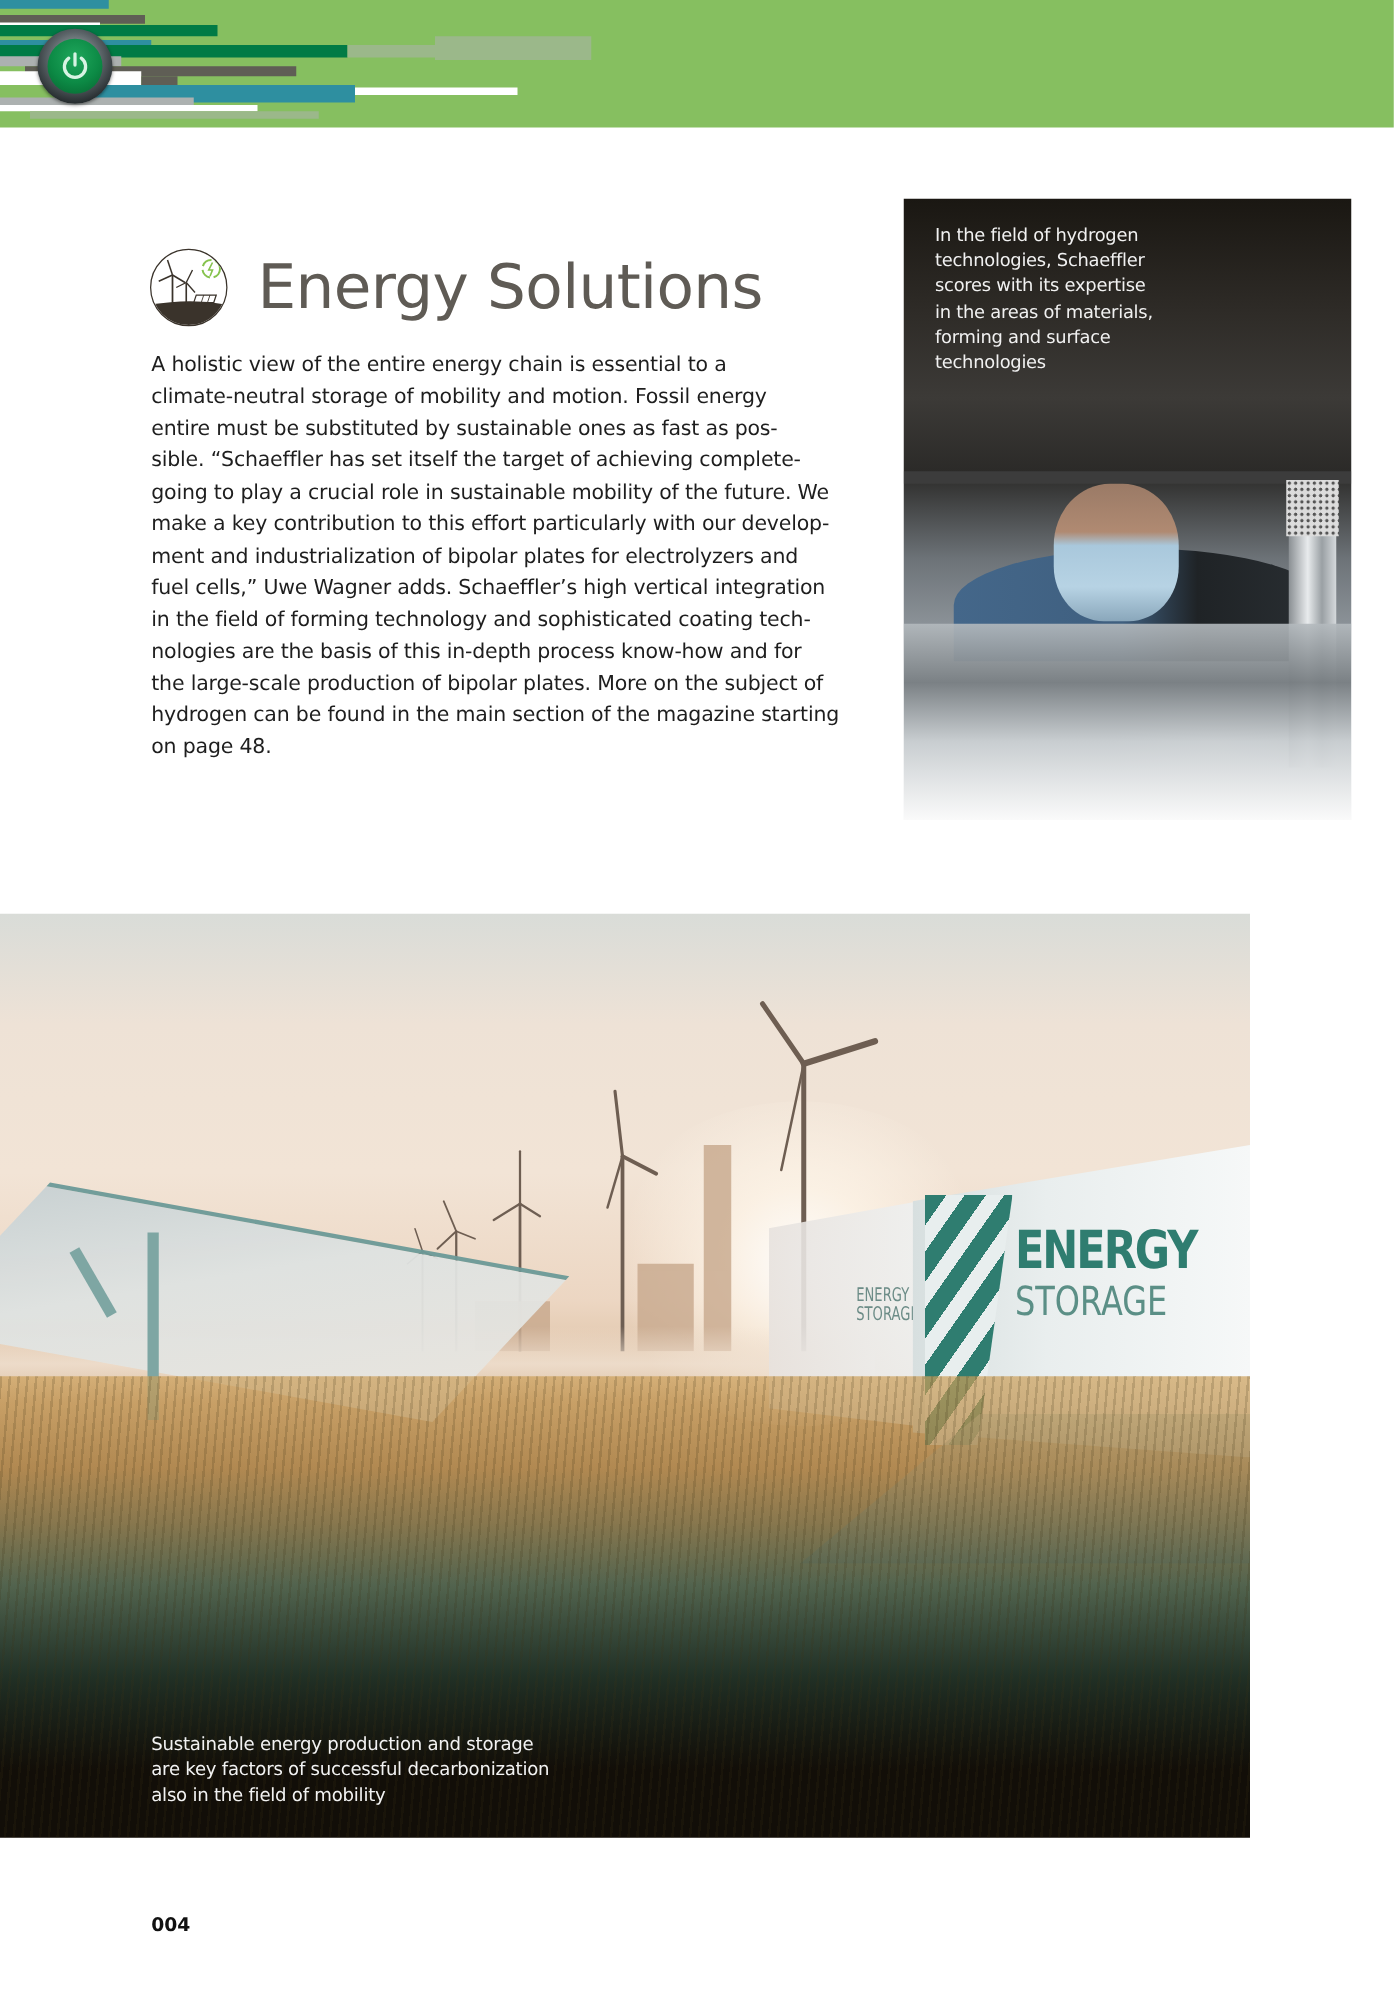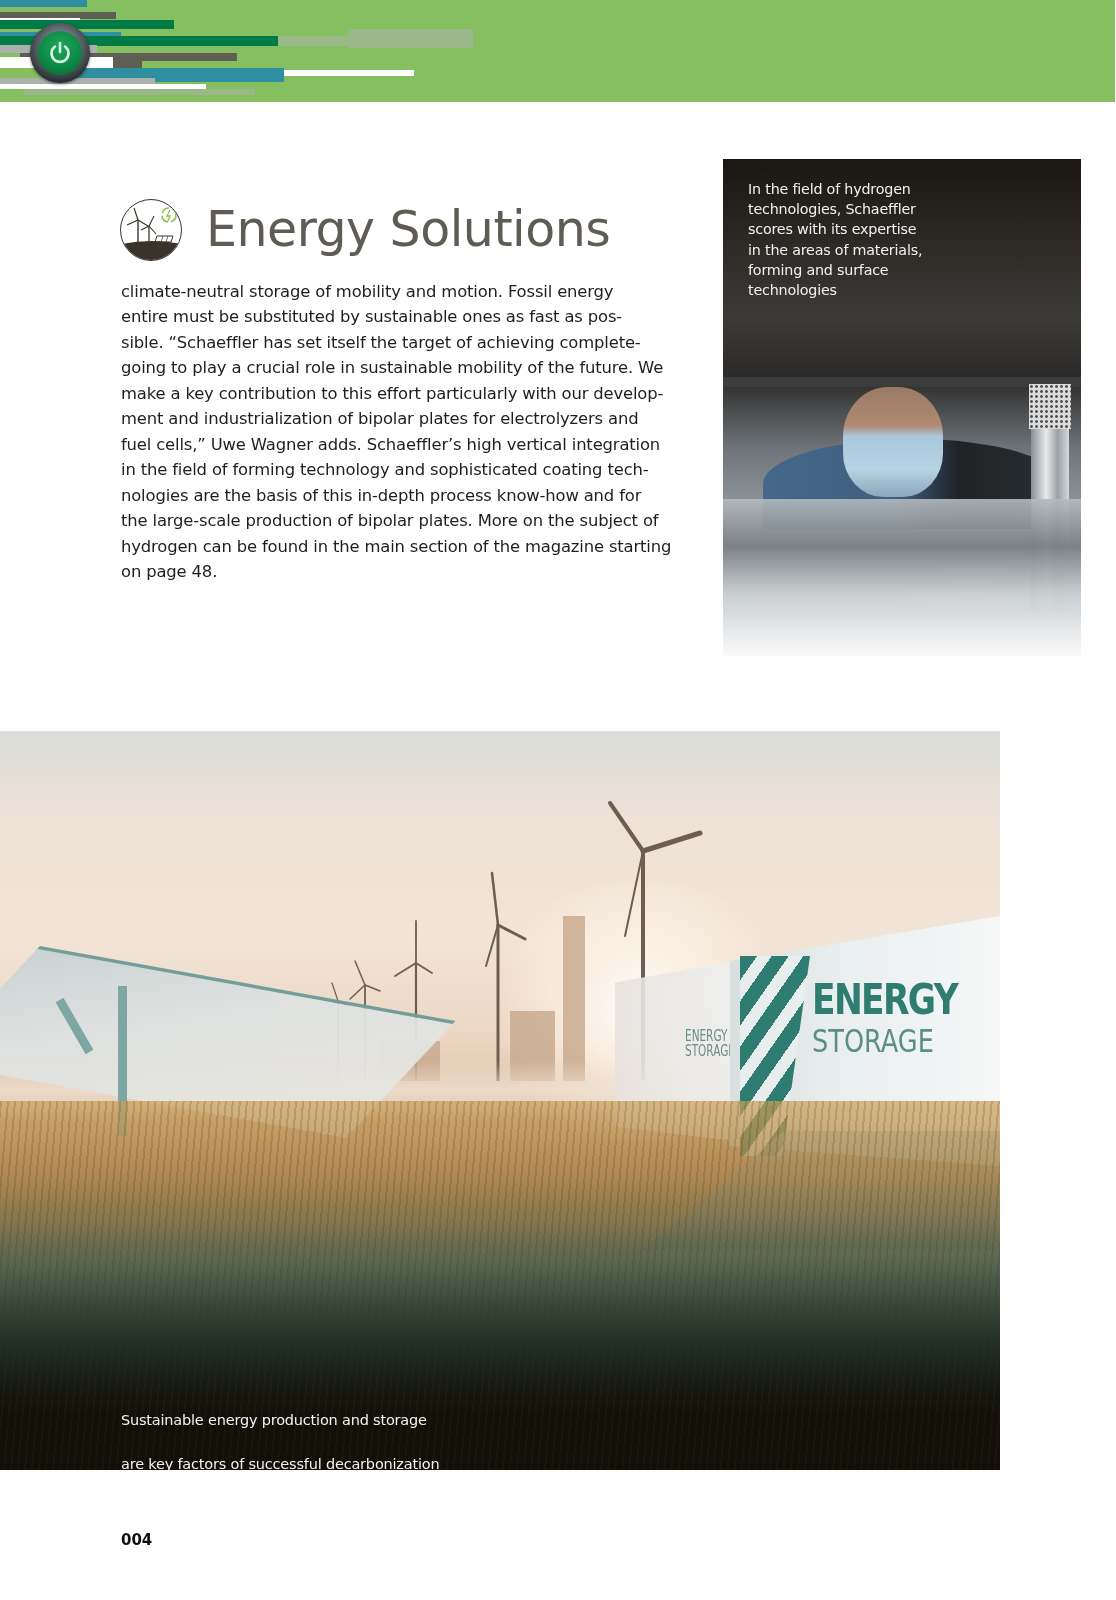--- a/index.html
+++ b/index.html
@@ -149,21 +149,21 @@
   .photo-energy .gravel {
     position: absolute; left: 640px; top: 400px; width: 360px; height: 120px;
     background: linear-gradient(180deg, rgba(160,195,200,0.6), rgba(80,110,115,0.5));
     clip-path: polygon(40% 0, 100% 0, 100% 100%, 0 100%);
   }
   .caption-energy {
     position: absolute; left: 121px; top: 655px; width: 360px;
     font-size: 14.5px; line-height: 20.3px; color: #f2f2f2;
     font-family: "DejaVu Sans", sans-serif; letter-spacing: -0.2px;
   }
-  .caption-energy .ln { display: block; white-space: nowrap; margin-top: 24px; }
+  .caption-energy .ln { display: block; white-space: nowrap; }
 
   
   .page-number {
     position: absolute; left: 121px; top: 1531px;
     font-size: 15px; font-weight: bold; color: #111;
     font-family: "DejaVu Sans", sans-serif;
   }
 </style>
 </head>
 <body>
@@ -218,20 +218,21 @@
     <line x1="47" y1="36" x2="45" y2="42" stroke="#3a332b" stroke-width="0.7"></line>
     <line x1="43" y1="42" x2="43" y2="45" stroke="#3a332b" stroke-width="1"></line>
 
     <circle cx="48" cy="15" r="7" fill="none" stroke="#86c34e" stroke-width="1.6" stroke-dasharray="9 3"></circle>
     <path d="M49 10 L46 16 L49 16 L47 21" fill="none" stroke="#86c34e" stroke-width="1.3"></path>
   </svg>
 </div>
 <h1 class="page-title">Energy Solutions</h1>
 
 <div class="body-text">
+  <span class="ln">A holistic view of the entire energy chain is essential to a</span>
   <span class="ln">climate-neutral storage of mobility and motion. Fossil energy</span>
   <span class="ln">entire must be substituted by sustainable ones as fast as pos-</span>
   <span class="ln">sible. “Schaeffler has set itself the target of achieving complete-</span>
   <span class="ln">going to play a crucial role in sustainable mobility of the future. We</span>
   <span class="ln">make a key contribution to this effort particularly with our develop-</span>
   <span class="ln">ment and industrialization of bipolar plates for electrolyzers and</span>
   <span class="ln">fuel cells,” Uwe Wagner adds. Schaeffler’s high vertical integration</span>
   <span class="ln">in the field of forming technology and sophisticated coating tech-</span>
   <span class="ln">nologies are the basis of this in-depth process know-how and for</span>
   <span class="ln">the large-scale production of bipolar plates. More on the subject of</span>

